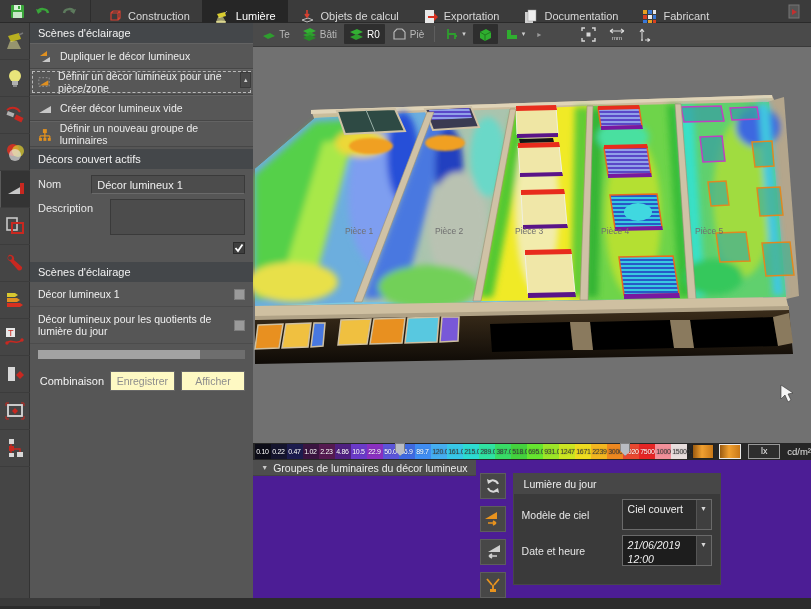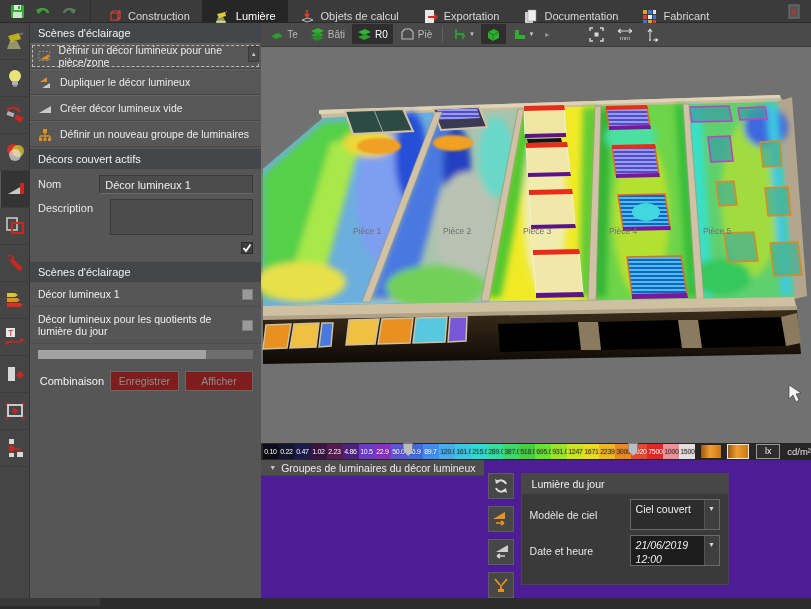--- a/index.html
+++ b/index.html
@@ -32,41 +32,41 @@
   .tinput{flex:1;background:#4c4c4c;border:1px solid #3a3a3a;border-bottom-color:#6a6a6a;color:#f0f0f0;font-size:11px;padding:2px 5px;height:19px;}
   .tarea{flex:1;background:#4c4c4c;border:1px solid #3a3a3a;height:36px;}
   .chkrow{display:flex;justify-content:flex-end;align-items:center;gap:6px;font-size:10.5px;color:#efefef;padding:2px 0 4px 0;}
   .chk{width:12px;height:12px;background:#3e3e3e;border:1px solid #2c2c2c;display:flex;align-items:center;justify-content:center;}
   .scene-row{display:flex;align-items:center;justify-content:space-between;padding:6px 8px;color:#f0f0f0;font-size:10.5px;border-bottom:1px solid #4c4c4c;}
   .chk-flat{width:11px;height:11px;background:#9a9a9a;border:1px solid #7c7c7c;flex:none;}
   .progress{margin:6px 8px;height:9px;background:#6e6e6e;}
   .progress>div{height:100%;width:78%;background:#a2a2a2;}
   .combo-row{display:flex;align-items:center;gap:6px;padding:6px 8px;}
   .combo-row .lbl{color:#f4f4f4;font-size:11px;width:66px;text-align:right;}
-  .dis-btn{flex:1;height:20px;background:#7f1d1d;border:1px solid #686868;color:#8d8d8d;font-size:10.5px;text-align:center;line-height:18px;}
+  .dis-btn{flex:1;height:20px;background:#fef9c3;border:1px solid #686868;color:#8d8d8d;font-size:10.5px;text-align:center;line-height:18px;}
 
   
   .main{flex:1;display:flex;flex-direction:column;background:#4a4a4a;}
   .toolbar3d{height:24px;background:#4a4a4a;border-bottom:1px solid #3a3a3a;display:flex;align-items:center;gap:2px;padding:0 4px;}
   .t3{display:flex;align-items:center;gap:3px;height:20px;padding:0 5px;color:#b9b9b9;font-size:10px;border-radius:1px;}
   .t3.active{background:#2e2e2e;color:#fff;}
   .t3 .caret{font-size:7px;color:#cfcfcf;}
   .vsep{width:1px;height:16px;background:#5e5e5e;margin:0 3px;}
   .t3gap{width:26px;}
 
   .viewport{position:relative;height:397px;background:#717171;overflow:hidden;}
 
   
   .scalebar{position:relative;height:17px;background:#262626;display:flex;align-items:center;}
   .segs{display:flex;height:15px;margin-left:2px;}
   .seg{width:16px;flex:none;font-size:7px;line-height:15px;padding-left:1px;white-space:nowrap;overflow:visible;letter-spacing:-0.3px;text-shadow:0 0 2px rgba(0,0,0,.35);}
   .handle{position:absolute;top:0;width:10px;height:13px;background:#b9bcc2;border:1px solid #7d7d7d;clip-path:polygon(0 0,100% 0,100% 60%,50% 100%,0 60%);}
   .orange-btn{width:22px;height:15px;margin-left:5px;background:linear-gradient(90deg,#9a5a10,#f0a030 45%,#c87818);border:1px solid #222;}
   .orange-btn.sel{border:1px solid #e8e8e8;}
-  .lx-btn{margin-left:7px;width:24px;height:15px;border:1px solid #9a9a9a;color:#f0f0f0;font-size:9px;text-align:center;line-height:13px;background:#2e2e2e;}
+  .lx-btn{margin-left:7px;width:32px;height:15px;border:1px solid #9a9a9a;color:#f0f0f0;font-size:9px;text-align:center;line-height:13px;background:#2e2e2e;}
   .unit{margin-left:7px;color:#e2e2e2;font-size:9.5px;}
 
   
   .bottom-panel{flex:1;background:#4c1d95;display:flex;flex-direction:row;}
   .bp-header{height:16px;background:#4e4e4e;border-bottom:1px solid #434343;color:#ececec;font-size:10.5px;display:flex;align-items:center;gap:5px;padding:0 8px;}
   .bp-header .tri{font-size:7px;color:#c8c8c8;}
   .bp-body{flex:1;display:flex;padding:6px 0 0 2px;gap:5px;}
   .bp-icons{width:30px;display:flex;flex-direction:column;gap:7px;padding-top:7px;align-items:center;}
   .bp-ic{width:26px;height:26px;background:#474747;border:1px solid #5d5d5d;display:flex;align-items:center;justify-content:center;}
   .groupbox{margin-top:7px;width:208px;background:#3a3a3a;border:1px solid #474747;height:112px;}
@@ -259,34 +259,34 @@
             <path d="M7 7 L7 16 M10 12 L16 12 L16 16" stroke="#c82820" stroke-width="1.4" fill="none"></path>
             <rect x="13" y="15" width="6" height="5" fill="#d8d8d8"></rect>
           </svg>
       </div>
       <div style="flex:1"></div>
     </div>
 
     <div class="left-panel">
       <div class="sec-header">Scènes d'éclairage</div>
 
+      <div class="action">
+        <svg width="14" height="13" viewBox="0 0 14 13">
+            <path d="M2 6 L9 6 L9 1 Z" fill="#e09020"></path>
+            <path d="M4 12 L12 12 L12 7 Z" fill="#c8c8c8"></path>
+          </svg>
+        <span>Dupliquer le décor lumineux</span>
+      </div>
       <div class="action selected">
         <svg width="14" height="12" viewBox="0 0 14 12">
             <path d="M2 10 L12 10 L12 4 Z" fill="#e09020"></path>
             <rect x="1" y="1" width="12" height="10" fill="none" stroke="#b0b0b0" stroke-width="0.8" stroke-dasharray="2 2"></rect>
           </svg>
         <span>Définir un décor lumineux pour une pièce/zone</span>
         <div class="scrollup">▲</div>
-      </div>
-      <div class="action">
-        <svg width="14" height="13" viewBox="0 0 14 13">
-            <path d="M2 6 L9 6 L9 1 Z" fill="#e09020"></path>
-            <path d="M4 12 L12 12 L12 7 Z" fill="#c8c8c8"></path>
-          </svg>
-        <span>Dupliquer le décor lumineux</span>
       </div>
       <div class="action">
         <svg width="14" height="11" viewBox="0 0 14 11">
             <path d="M1 10 L13 10 L13 3 Z" fill="#c8c8c8"></path>
           </svg>
         <span>Créer décor lumineux vide</span>
       </div>
       <div class="action">
         <svg width="14" height="13" viewBox="0 0 14 13">
             <rect x="5" y="1" width="4" height="4" fill="#e09020"></rect>

